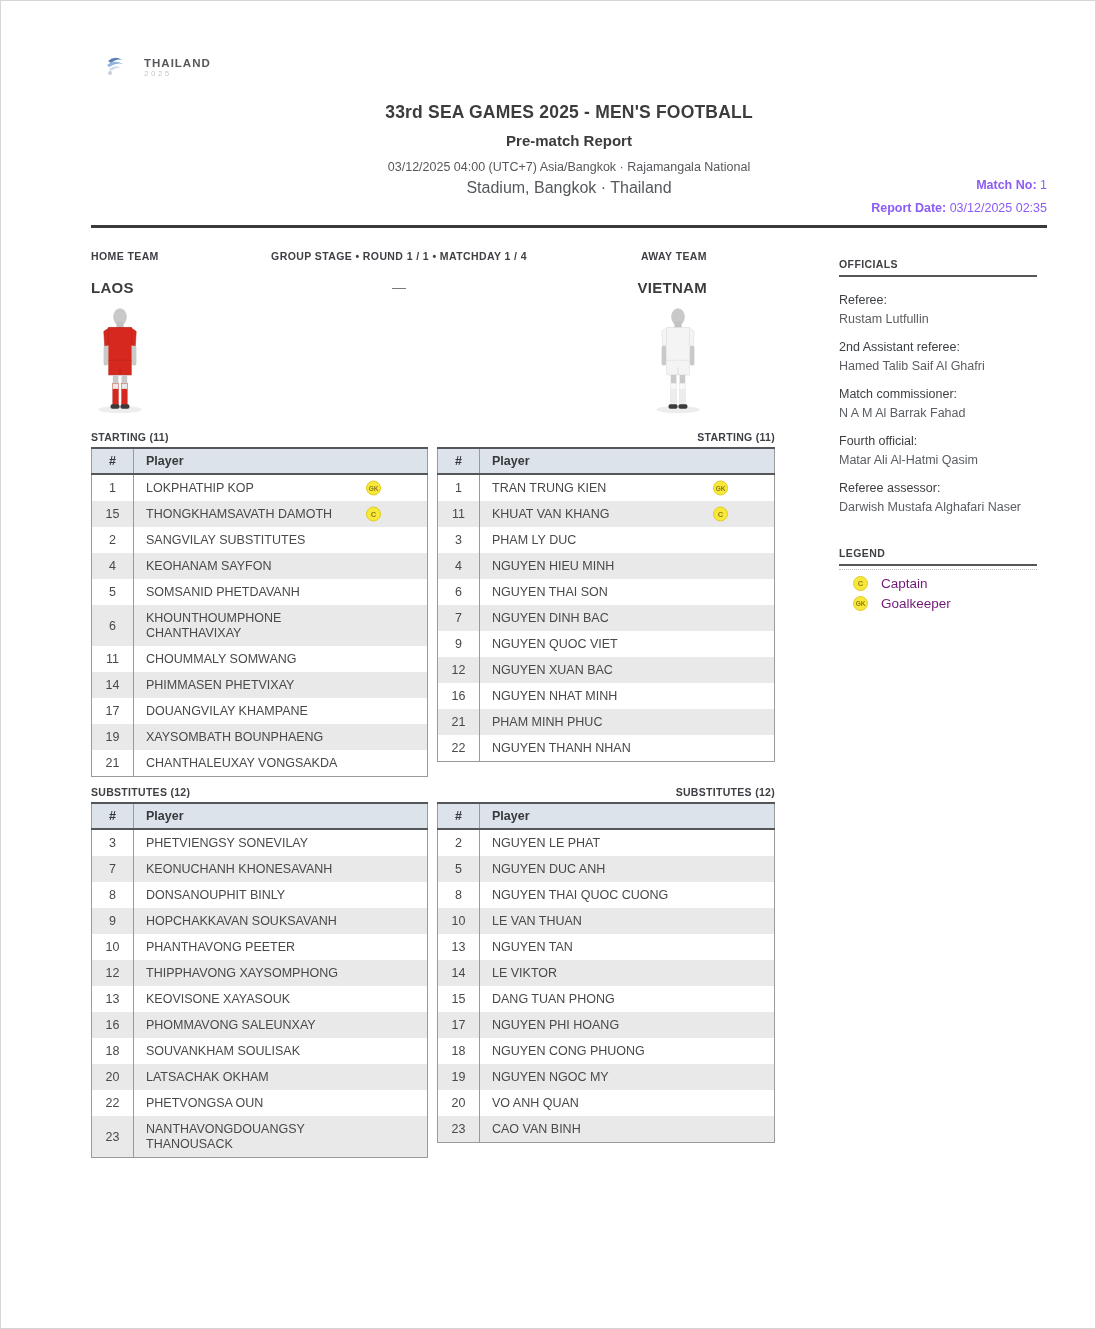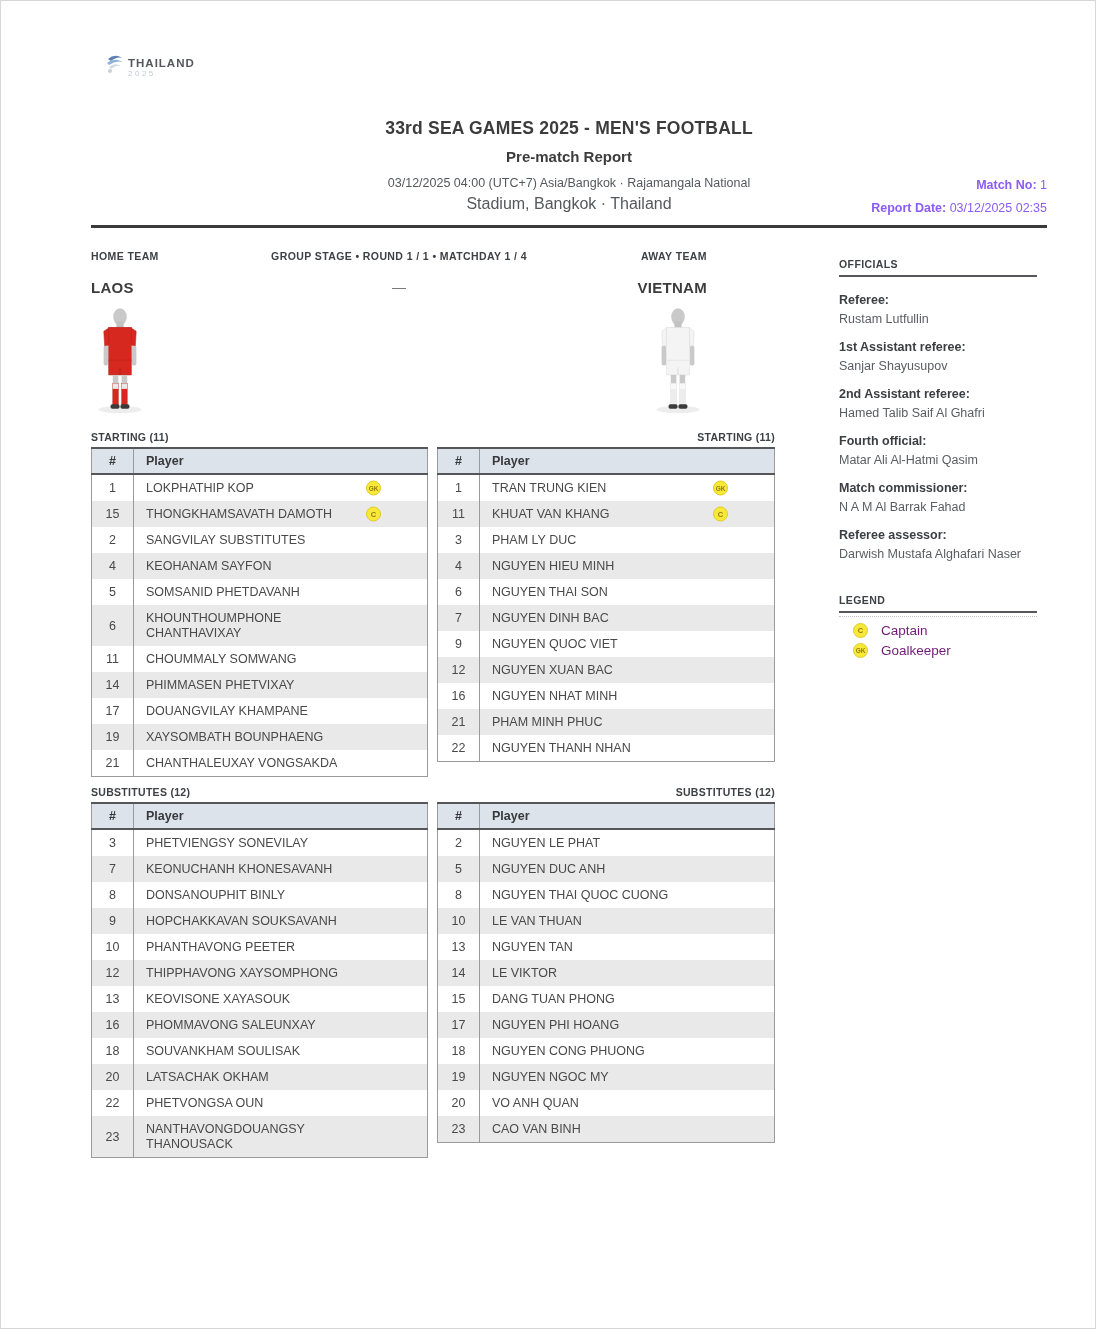--- a/index.html
+++ b/index.html
@@ -1,27 +1,27 @@
 <!DOCTYPE html>
 <html><head>
 <meta charset="utf-8">
 <style>
   * { box-sizing: border-box; margin: 0; padding: 0; }
   html,body { background:#fff; }
   body { width:1096px; height:1329px; font-family:"Liberation Sans", sans-serif; color:#3f3f3f; }
   .page { position:relative; width:1096px; height:1329px; background:#fff; border:1px solid #d6d6d6; overflow:hidden; }
 
   
-  .logo { position:absolute; left:104px; top:52px; display:flex; align-items:flex-start; gap:3px; }
+  .logo { position:absolute; left:104px; top:52px; display:flex; align-items:center; gap:19px; }
   .logo-icon { width:20px; height:22px; }
   .logo-text-title { font-size:11.5px; font-weight:bold; color:#55575b; letter-spacing:1px; line-height:12px; margin-top:4px;}
   .logo-text-year { font-size:8px; color:#c3c8cf; letter-spacing:2.5px; line-height:9px; }
 
   .title-wrap { position:absolute; left:90px; right:48px; top:101px; text-align:center; }
-  .main-title { font-size:17.5px; font-weight:bold; color:#3c3c3c; letter-spacing:0.2px;margin-top:16px; }
+  .main-title { font-size:17.5px; font-weight:bold; color:#3c3c3c; letter-spacing:0.2px; }
   .sub-title { font-size:15px; font-weight:bold; color:#3c3c3c; margin-top:9px; }
   .date-line { font-size:12.5px; color:#55585c; margin-top:9px; line-height:1.45; }
   .date-line2 { font-size:16px; color:#55585c; line-height:1.45; }
 
   .match-info { position:absolute; right:48px; top:177px; text-align:right; font-size:12.5px; color:#8b5cf6; }
   .match-info .row { margin-bottom:9px; }
   .match-info b { font-weight:bold; }
 
   .top-rule { position:absolute; left:90px; right:48px; top:224px; border-top:3px solid #3a3a3a; }
 
@@ -57,21 +57,21 @@
   .badge { position:absolute; right:46px; top:50%; transform:translateY(-50%); width:15px; height:15px; border-radius:50%;
            background:#f8e839; border:1px solid #e0cd25; color:#8f7d11; font-weight:bold; font-size:7.5px; line-height:13px;
            text-align:center; }
   .badge.gk { font-size:6.5px; }
 
   
   .panel-title { font-size:10.5px; font-weight:bold; color:#3d4044; letter-spacing:0.4px; }
   .panel-rule { border-top:2px solid #54565a; margin-top:5px; }
   .officials-entries { margin-top:14px; }
   .official { margin-bottom:9px; }
-  .official .lbl { font-size:12.5px; font-weight:bold; color:#3b3e42; line-height:19px; }
+  .official .lbl { font-size:12.5px; font-weight:normal; color:#3b3e42; line-height:19px; }
   .official .val { font-size:12.5px; color:#5a5d61; line-height:19px; }
 
   .legend { margin-top:30px; }
   .legend-dotted { border-top:1px dotted #c0c0c0; margin:3px 0 6px; }
   .legend-row { display:flex; align-items:center; margin-top:5px; }
   .legend-badge { width:15px; height:15px; border-radius:50%; background:#f8e839; border:1px solid #e0cd25; color:#8f7d11;
                   font-weight:bold; font-size:7.5px; line-height:13px; text-align:center; margin-left:14px; flex:0 0 15px; }
   .legend-badge.gk { font-size:6.5px; }
   .legend-label { font-size:13.5px; color:#701a75; margin-left:13px; }
 </style>
@@ -415,34 +415,30 @@
 
   <div class="right-col">
     <div class="panel-title">OFFICIALS</div>
     <div class="panel-rule"></div>
     <div class="officials-entries">
       <div class="official">
         <div class="lbl">Referee:</div>
         <div class="val">Rustam Lutfullin</div>
       </div>
       <div class="official">
-        <div class="lbl">1st Assistant referee:</div>
-        <div class="val">Sanjar Shayusupov</div>
-      </div>
-      <div class="official">
         <div class="lbl">2nd Assistant referee:</div>
         <div class="val">Hamed Talib Saif Al Ghafri</div>
+      </div>
+      <div class="official">
+        <div class="lbl">Match commissioner:</div>
+        <div class="val">N A M Al Barrak Fahad</div>
       </div>
       <div class="official">
         <div class="lbl">Fourth official:</div>
         <div class="val">Matar Ali Al-Hatmi Qasim</div>
-      </div>
-      <div class="official">
-        <div class="lbl">Match commissioner:</div>
-        <div class="val">N A M Al Barrak Fahad</div>
       </div>
       <div class="official">
         <div class="lbl">Referee assessor:</div>
         <div class="val">Darwish Mustafa Alghafari Naser</div>
       </div>
     </div>
 
     <div class="legend">
       <div class="panel-title">LEGEND</div>
       <div class="panel-rule"></div>

